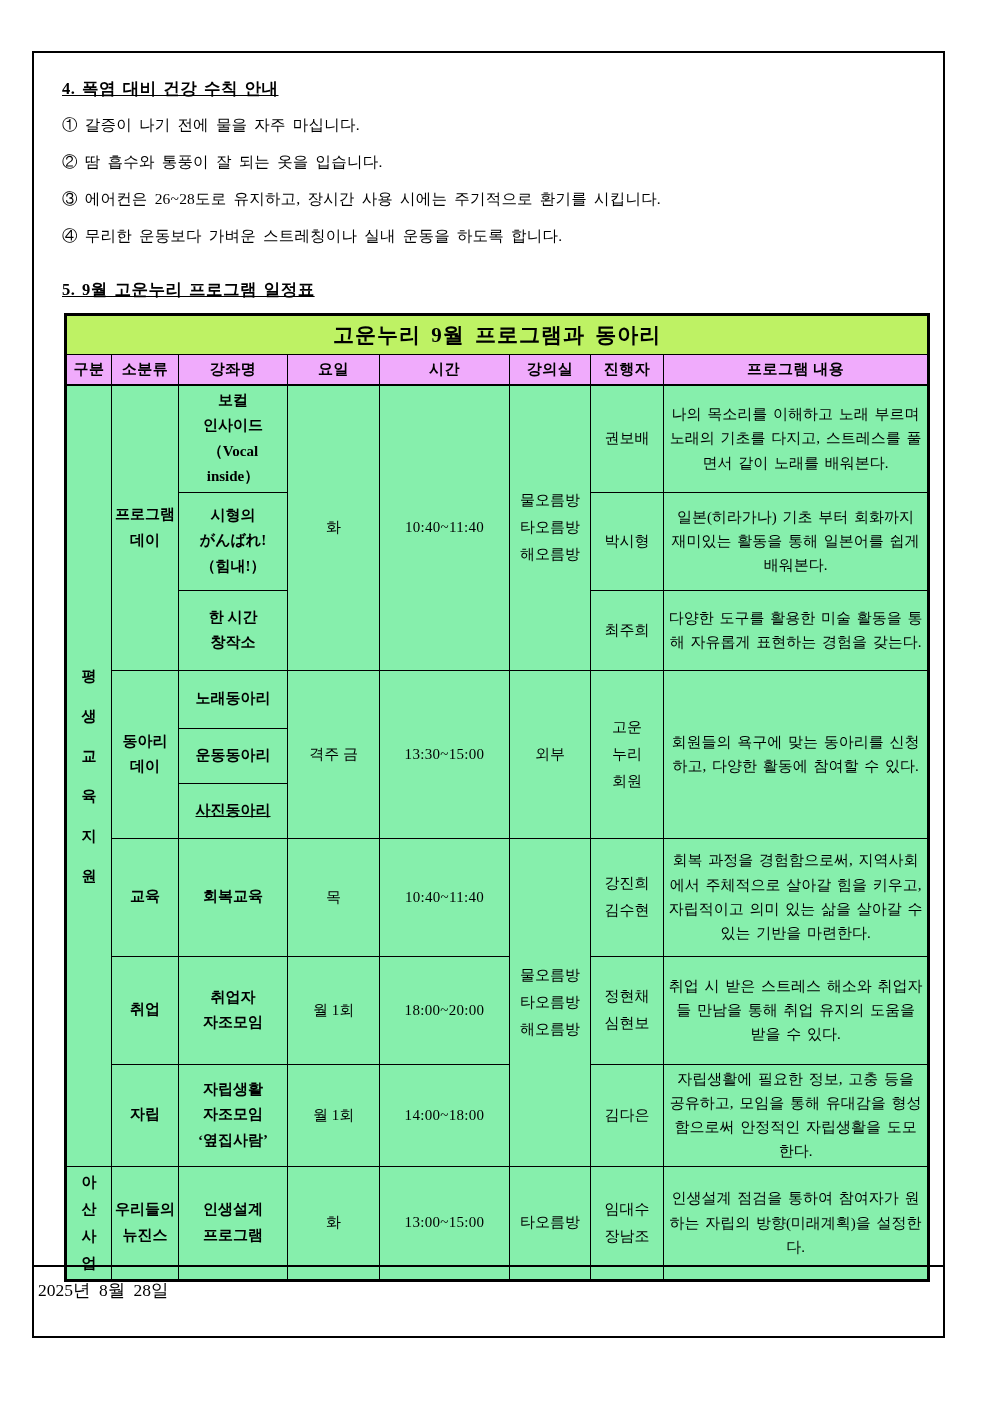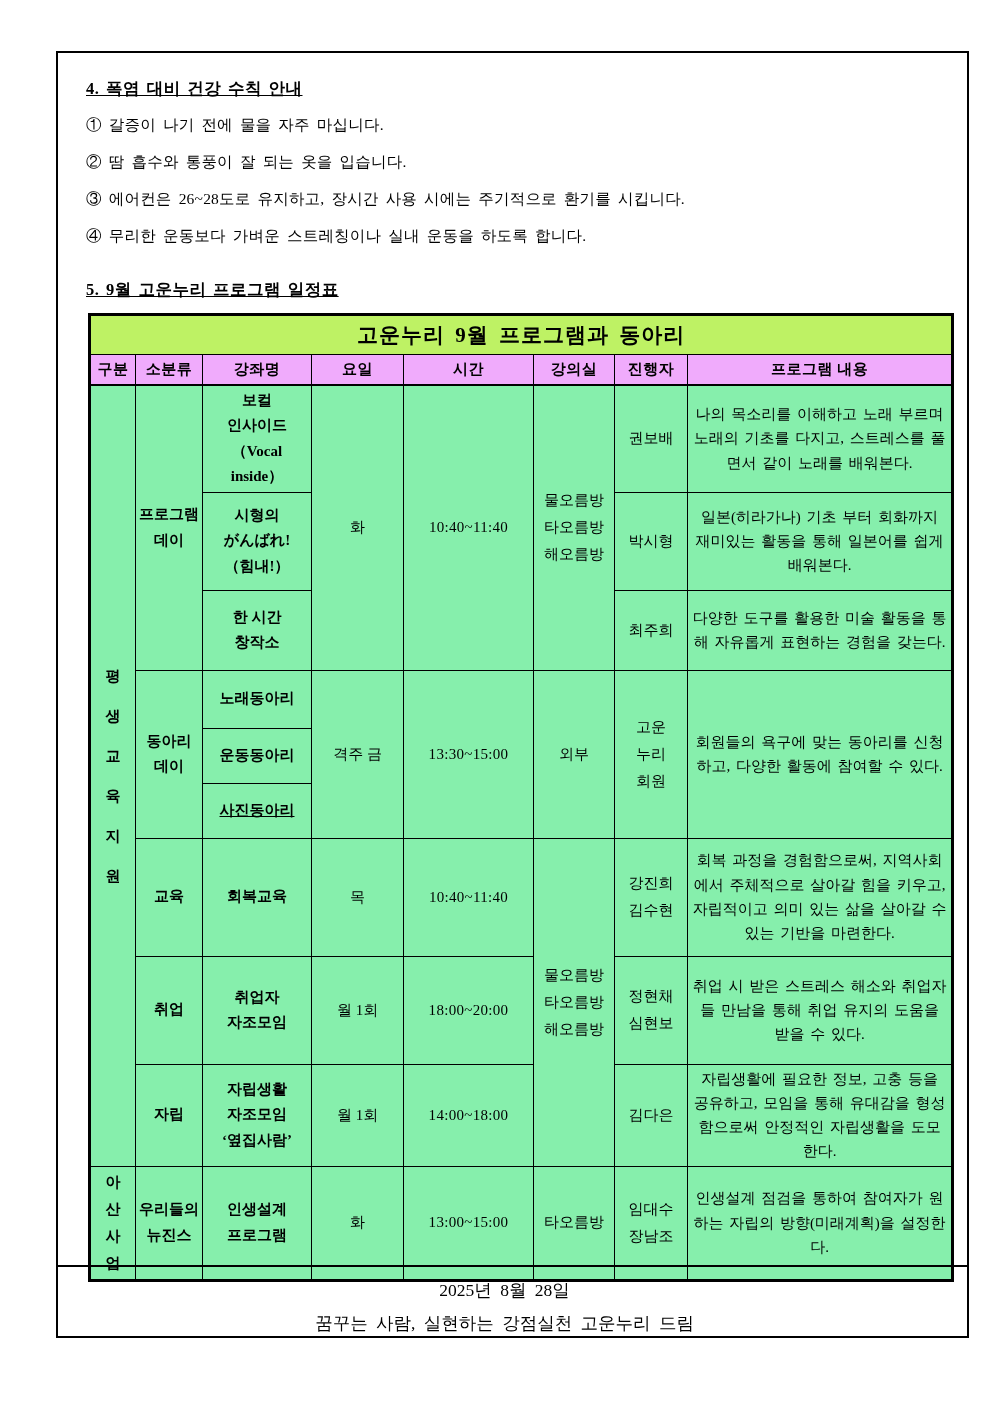--- a/index.html
+++ b/index.html
@@ -2,21 +2,21 @@
 <html><head>
 <meta charset="utf-8">
 <style>
   html,body { margin:0; padding:0; background:#ffffff; }
   .page {
     position:relative; width:992px; height:1403px; background:#ffffff;
     font-family:"Liberation Serif","DejaVu Serif",serif; color:#000;
     overflow:hidden;
   }
   .doc-border {
-    position:absolute; left:56px; top:51px; width:913px; height:1287px;
+    position:absolute; left:32px; top:51px; width:913px; height:1287px;
     border:2px solid #000; box-sizing:border-box;
     display:flex; flex-direction:column;
   }
   .main-area { height:1212px; box-sizing:border-box; padding:25px 26px 0 28px; }
   .sec-title {
     font-size:16.5px; font-weight:bold; text-decoration:underline;
     letter-spacing:0.5px; word-spacing:2px; margin:0 0 14px 0;
   }
   .sec-item {
     font-size:15.5px; line-height:22px; margin:8px 0 15px 0;
@@ -55,21 +55,21 @@
     word-spacing:2px;
   }
   
   tr.r1 td { height:100px; } tr.r2 td { height:98px;margin-top:26px; } tr.r3 td { height:80px; }
   tr.r4 td { height:58px; }  tr.r5 td { height:55px;margin-top:48px; } tr.r6 td { height:55px;text-decoration:underline; }
   tr.r7 td { height:118px; } tr.r8 td { height:108px; } tr.r9 td { height:102px; }
   tr.r10 td { height:112px; }
 
   .footer-area {
     border-top:2px solid #000; flex:1; box-sizing:border-box;
-    text-align:center; padding:7px 26px 0 10px;
+    text-align:left; padding:7px 26px 0 4px;
   }
   .footer-line { font-size:17.5px; line-height:33px; word-spacing:4px; }
 </style>
 </head>
 <body>
 
 <div class="page">
   <div class="doc-border">
     <div class="main-area">
 
@@ -209,16 +209,15 @@
           <td class="pre leader">임대수
 장남조</td>
           <td class="desc">인생설계 점검을 통하여 참여자가 원하는 자립의 방향(미래계획)을 설정한다.</td>
         </tr>
       </tbody>
         </table>
     </div>
 
     <div class="footer-area">
       <div class="footer-line">2025년 8월 28일</div>
-      <div class="footer-line">꿈꾸는 사람, 실현하는 강점실천 고운누리 드림</div>
     </div>
   </div>
 </div>
 
 </body></html>

